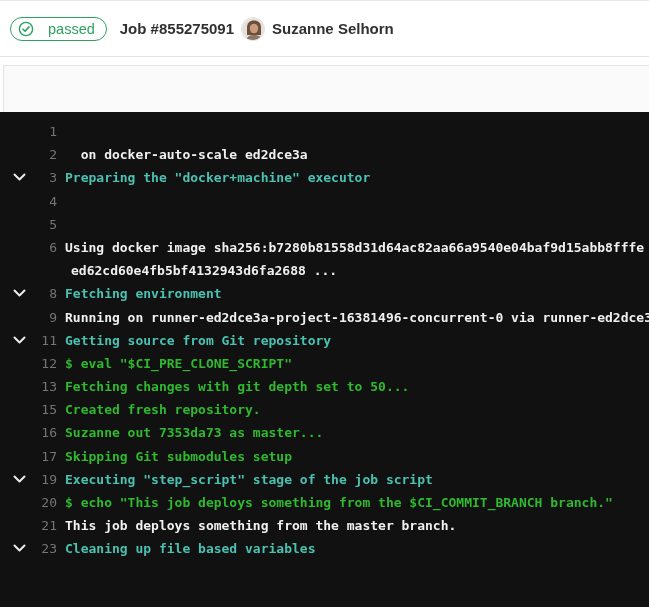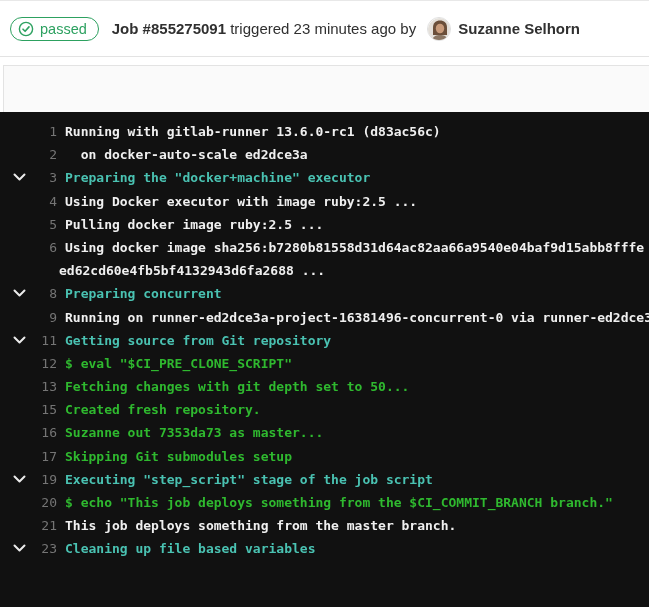--- a/index.html
+++ b/index.html
@@ -14,21 +14,21 @@
     --rule:#e3e3e3;
   }
   *{box-sizing:border-box;margin:0;padding:0;}
   html,body{width:649px;height:607px;overflow:hidden;background:#fff;
     font-family:"Liberation Sans",sans-serif;}
   .page{width:649px;height:607px;display:flex;flex-direction:column;border-top:1px solid #e8e8e8;}
 
   
   .job-header{height:56px;flex:0 0 56px;display:flex;align-items:center;
     padding:0 10px;border-bottom:1px solid var(--rule);background:#fff;}
-  .status-badge{display:inline-flex;align-items:center;gap:6px;
+  .status-badge{display:inline-flex;align-items:center;gap:14px;
     border:1.5px solid var(--badge-green);color:var(--badge-green);
     border-radius:13px;padding:3px 11px 3px 7px;font-size:14.5px;font-weight:400;
     background:#fff;cursor:pointer;}
   .status-badge svg{display:block;}
   .job-title{margin-left:13px;font-size:15px;color:var(--hdr-text);
     display:flex;align-items:center;white-space:nowrap;}
   .job-title .bold{font-weight:700;}
   .job-title .sep{white-space:pre;}
   .avatar{width:24px;height:24px;border-radius:50%;margin:0 7px;overflow:hidden;
     flex:0 0 24px;cursor:pointer;border:1px solid #e0e0e0;}
@@ -46,21 +46,21 @@
     font-size:13px;font-weight:700;color:var(--log-white);
     padding-top:8px;overflow:hidden;}
   .log-line{display:flex;align-items:baseline;height:23.2px;line-height:23.2px;
     white-space:pre;}
   .collapse-cell{width:30px;flex:0 0 30px;padding-left:13px;align-self:center;
     display:flex;align-items:center;}
   .collapse-cell svg{display:block;}
   .line-num{width:27px;flex:0 0 27px;text-align:right;color:var(--log-num);
     font-weight:400;cursor:pointer;}
   .line-txt{margin-left:8px;overflow:hidden;}
-  .line-txt.cont{margin-left:2px;}
+  .line-txt.cont{margin-left:14px;}
   .c-white{color:var(--log-white);}
   .c-teal{color:var(--log-teal);}
   .c-green{color:var(--log-green);}
 </style>
 </head>
 <body>
 
 <div class="page">
 
   <div class="job-header">
@@ -69,21 +69,20 @@
         <svg width="16" height="16" viewBox="0 0 16 16">
           <circle cx="8" cy="8" r="6.6" fill="none" stroke="#2da160" stroke-width="1.4"></circle>
           <path d="M5 8.2 L7.1 10.3 L11 5.9" fill="none" stroke="#2da160" stroke-width="1.6" stroke-linecap="round" stroke-linejoin="round"></path>
         </svg>
       </span>
       <span>passed</span>
     </span>
 
     <span class="job-title">
       <span class="bold">Job #855275091</span>
-        <span class="sep"> triggered 23 minutes ago by </span>
       <span class="avatar">
         <svg width="24" height="24" viewBox="0 0 24 24">
           <defs>
               <clipPath id="av">
                 <circle cx="12" cy="12" r="12"></circle>
               </clipPath>
             </defs>
           <g clip-path="url(#av)">
             <rect width="24" height="24" fill="#e4e0da"></rect>
             <path d="M5 10 C5 4.5 8 2.5 12 2.5 C16 2.5 19 4.5 19 10 L19 17 L5 17 Z" fill="#6b4f3a"></path>
@@ -97,67 +96,64 @@
   </div>
 
   <div class="gap"></div>
 
   <div class="log-toolbar"></div>
 
   <div class="log" id="log">
   <div class="log-line">
     <span class="collapse-cell"></span>
     <span class="line-num">1</span>
-    <span class="line-txt c-white">Running with gitlab-runner 13.6.0-rc1 (d83ac56c)</span>
   </div>
 
   <div class="log-line">
     <span class="collapse-cell"></span>
     <span class="line-num">2</span>
     <span class="line-txt c-white">  on docker-auto-scale ed2dce3a</span>
   </div>
 
   <div class="log-line">
     <span class="collapse-cell"><span style="cursor: pointer;"><svg width="13" height="9" viewBox="0 0 13 9">
               <path d="M1.5 1.5 L6.5 6.5 L11.5 1.5" fill="none" stroke="#ebebeb" stroke-width="2" stroke-linecap="round" stroke-linejoin="round"></path>
             </svg></span></span>
     <span class="line-num">3</span>
     <span class="line-txt c-teal">Preparing the "docker+machine" executor</span>
   </div>
 
   <div class="log-line">
     <span class="collapse-cell"></span>
     <span class="line-num">4</span>
-    <span class="line-txt c-white">Using Docker executor with image ruby:2.5 ...</span>
   </div>
 
   <div class="log-line">
     <span class="collapse-cell"></span>
     <span class="line-num">5</span>
-    <span class="line-txt c-white">Pulling docker image ruby:2.5 ...</span>
   </div>
 
   <div class="log-line">
     <span class="collapse-cell"></span>
     <span class="line-num">6</span>
     <span class="line-txt c-white">Using docker image sha256:b7280b81558d31d64ac82aa66a9540e04baf9d15abb8fffe</span>
   </div>
 
   <div class="log-line">
     <span class="collapse-cell"></span>
     <span class="line-num"></span>
     <span class="line-txt c-white cont">ed62cd60e4fb5bf4132943d6fa2688 ...</span>
   </div>
 
   <div class="log-line">
     <span class="collapse-cell"><span style="cursor: pointer;"><svg width="13" height="9" viewBox="0 0 13 9">
               <path d="M1.5 1.5 L6.5 6.5 L11.5 1.5" fill="none" stroke="#ebebeb" stroke-width="2" stroke-linecap="round" stroke-linejoin="round"></path>
             </svg></span></span>
     <span class="line-num">8</span>
-    <span class="line-txt c-teal">Preparing concurrent</span>
+    <span class="line-txt c-teal">Fetching environment</span>
   </div>
 
   <div class="log-line">
     <span class="collapse-cell"></span>
     <span class="line-num">9</span>
     <span class="line-txt c-white">Running on runner-ed2dce3a-project-16381496-concurrent-0 via runner-ed2dce3a</span>
   </div>
 
   <div class="log-line">
     <span class="collapse-cell"><span style="cursor: pointer;"><svg width="13" height="9" viewBox="0 0 13 9">

